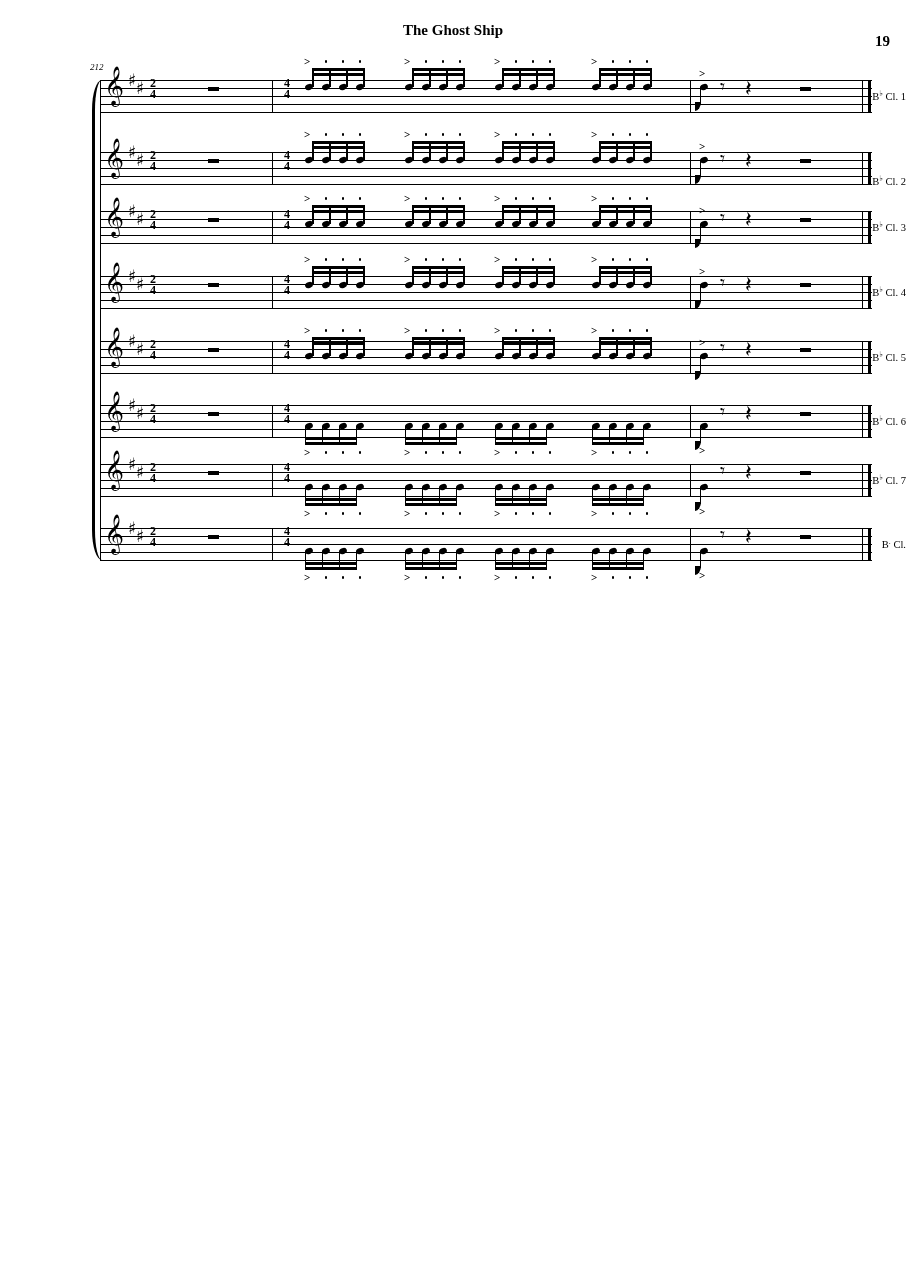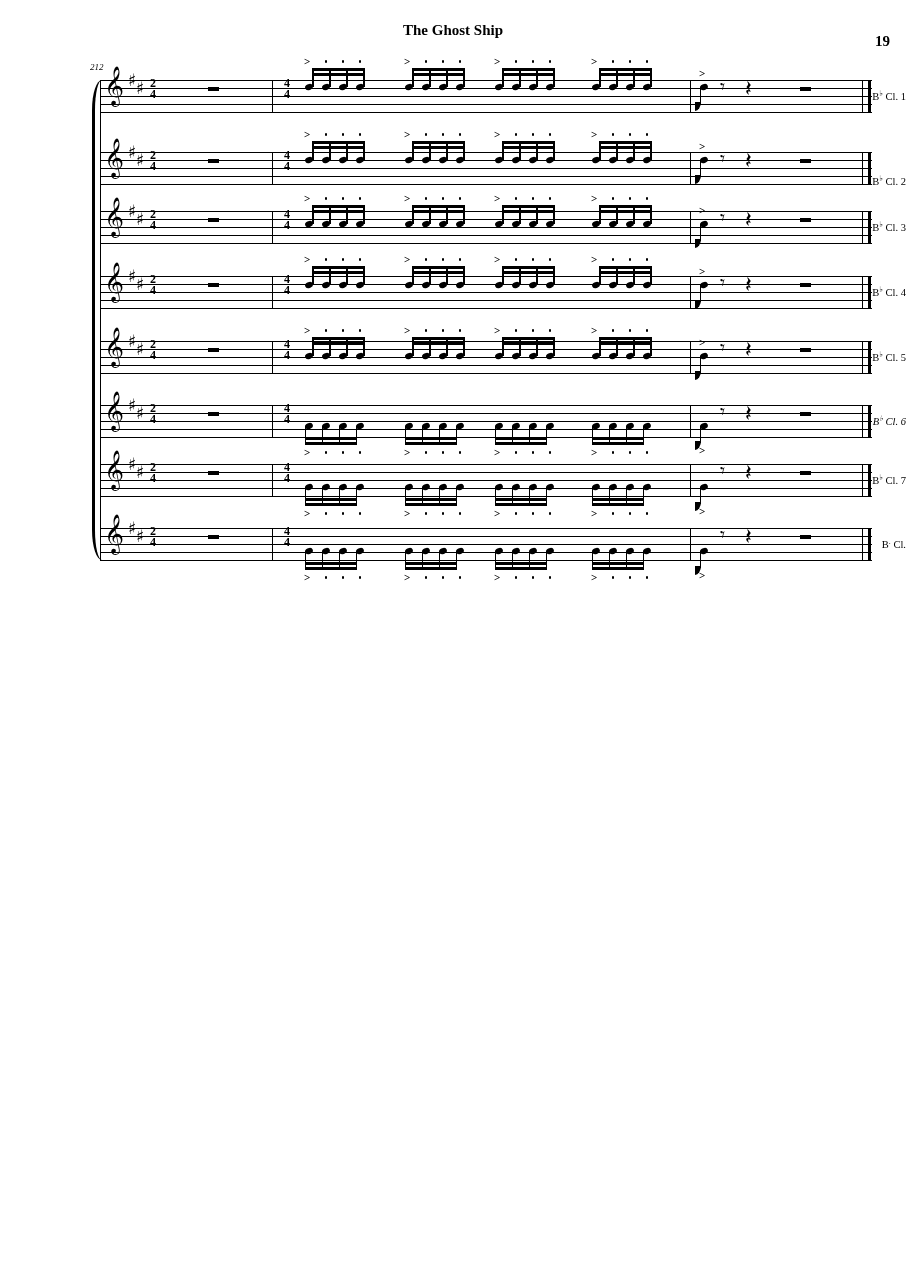--- a/index.html
+++ b/index.html
@@ -640,21 +640,21 @@
       <div class="rest-whole" style="left: 800px; top: 348px;"></div>
       <div class="barline" style="left: 862px; top: 341px; height: 33px;"></div>
       <div class="barline thick" style="left: 868px; top: 341px; height: 33px;"></div>
       <div class="stave" style="top: 405px;">
         <div class="line l0"></div>
         <div class="line l1"></div>
         <div class="line l2"></div>
         <div class="line l3"></div>
         <div class="line l4"></div>
       </div>
-      <div class="instr-label" style="top: 414px; font-style: italic;">B<sup>♭</sup> Cl. 6</div>
+      <div class="instr-label" style="top: 414px;">B<sup>♭</sup> Cl. 6</div>
       <div class="clef" style="left: 104px; top: 393px;">𝄞</div>
       <div class="sharp" style="left: 128px; top: 397px;">♯</div>
       <div class="sharp" style="left: 136px; top: 405px;">♯</div>
       <div class="timesig" style="left: 146px; top: 403px;">
         <span class="num">2</span>
         <span class="den">4</span>
       </div>
       <div class="rest-whole" style="left: 208px; top: 412px;"></div>
       <div class="barline" style="left: 272px; top: 405px; height: 33px;"></div>
       <div class="timesig" style="left: 280px; top: 403px;">

